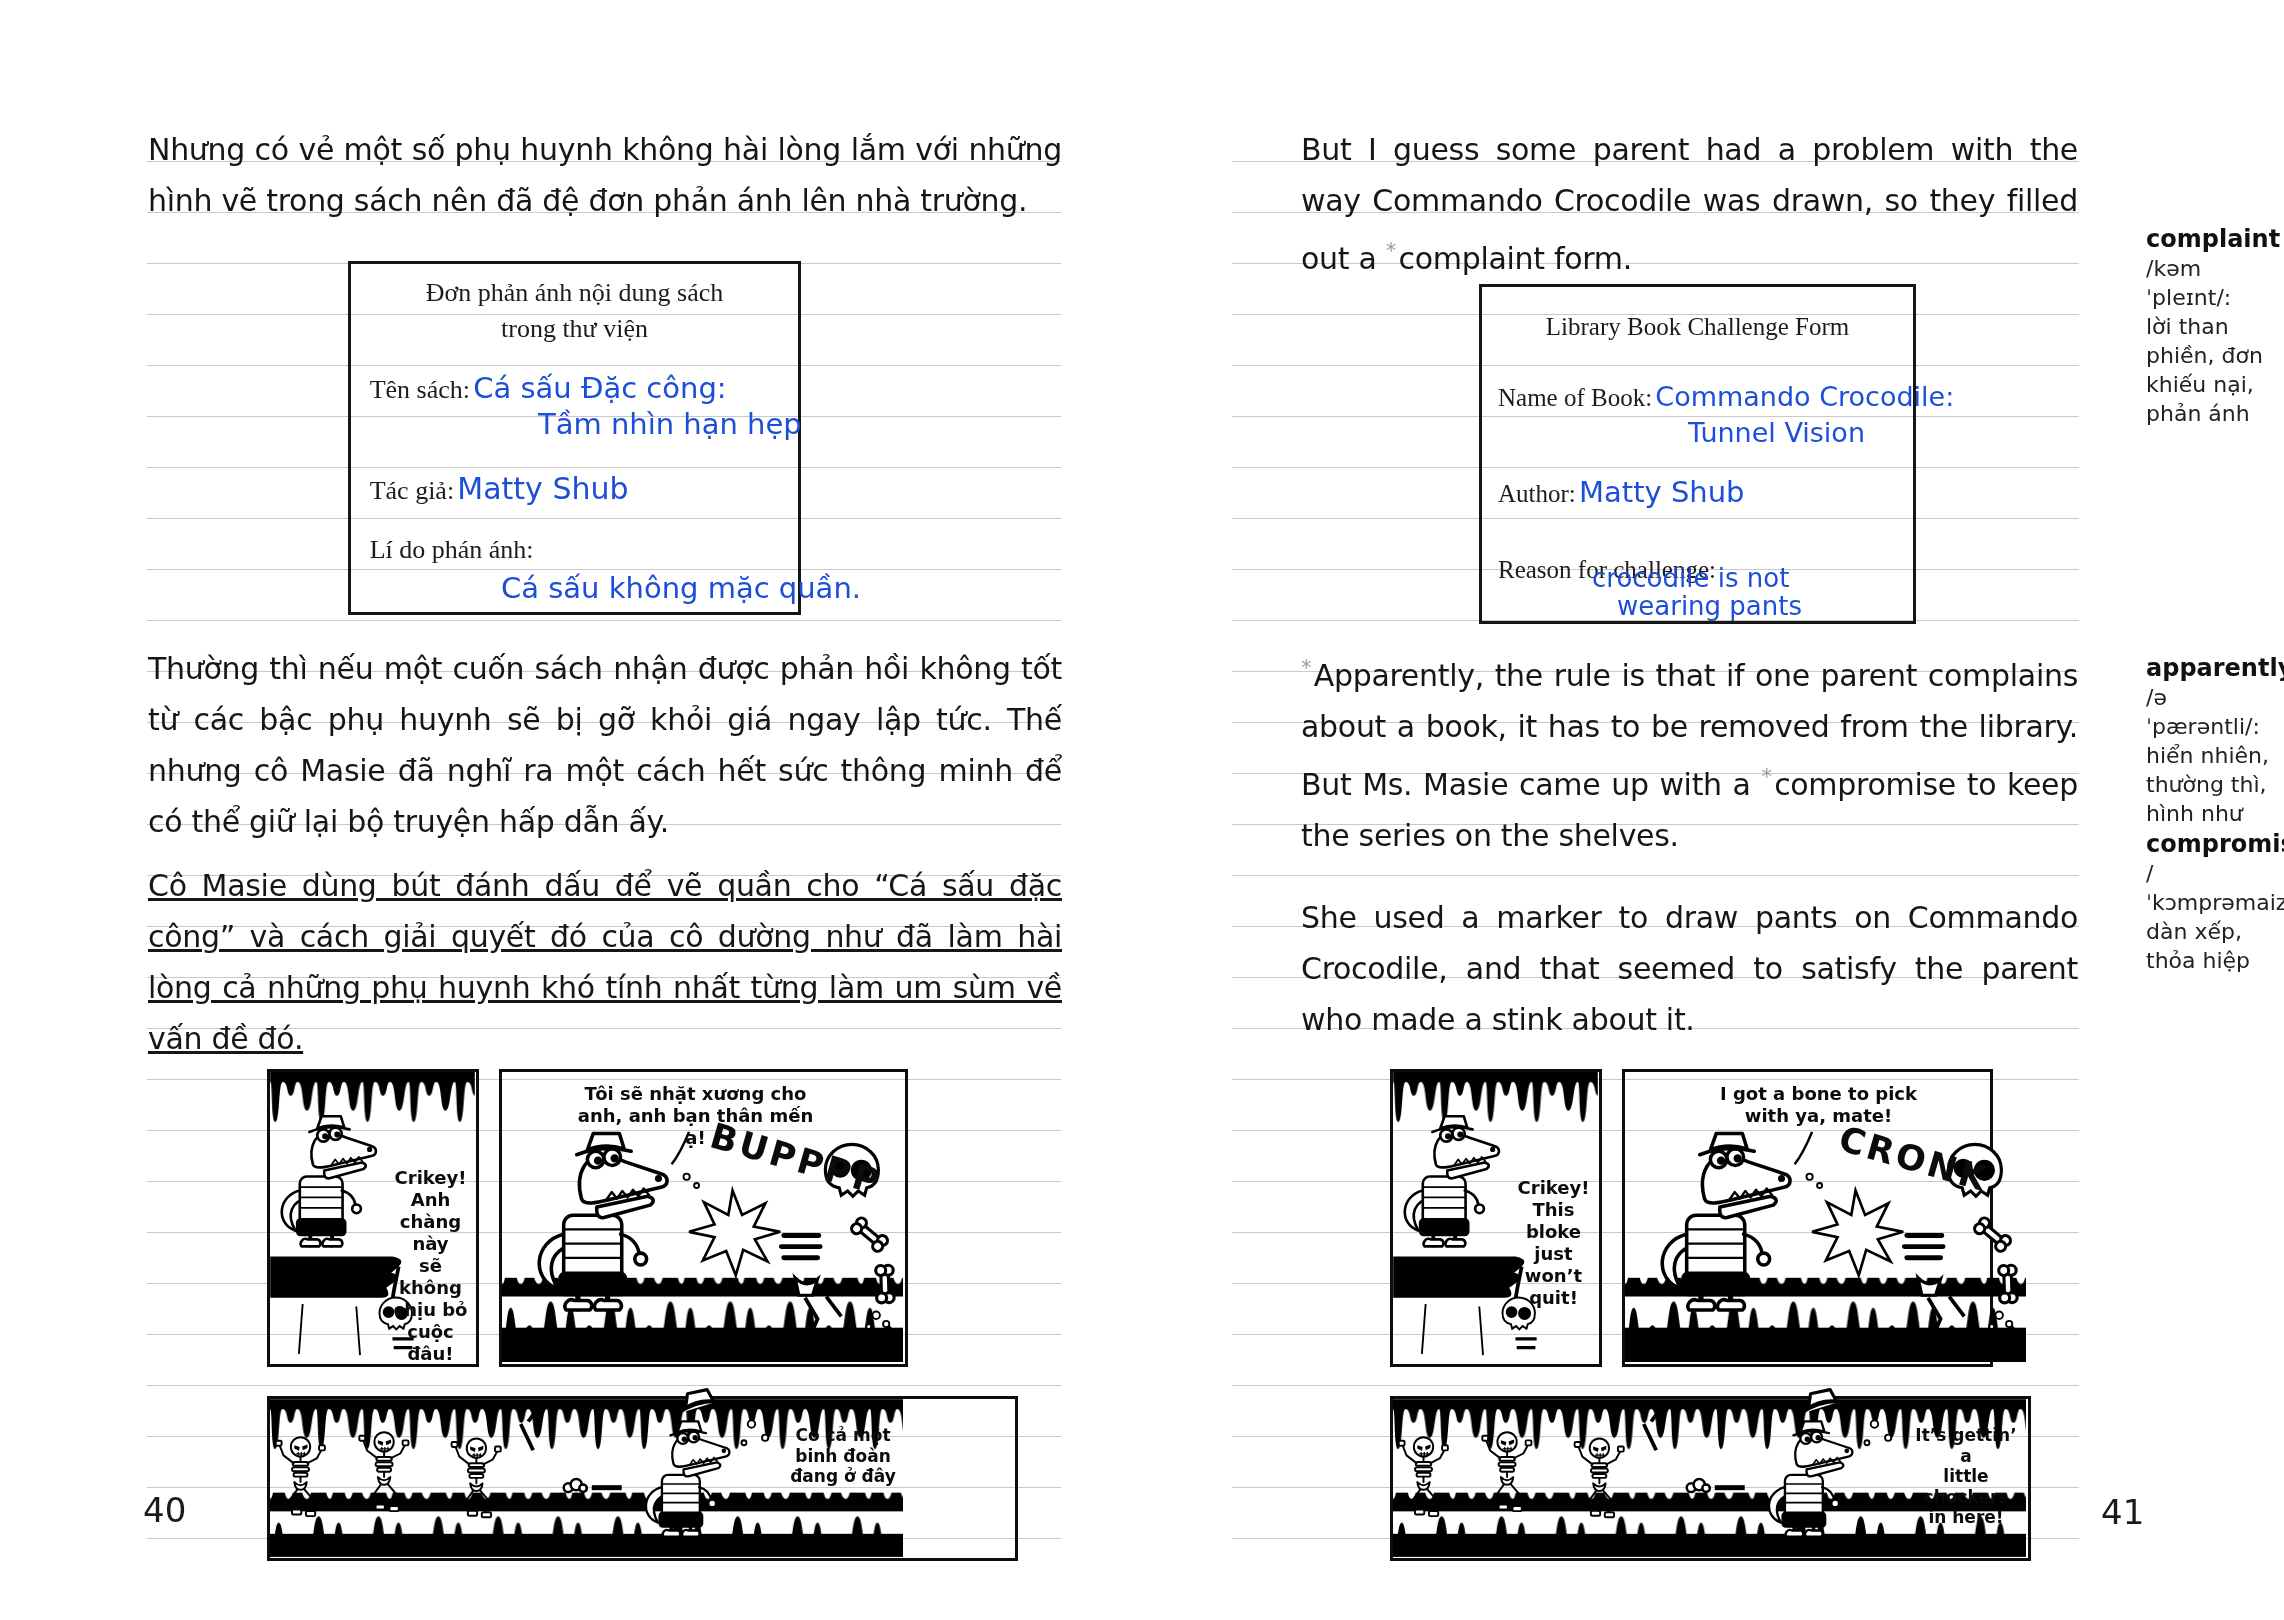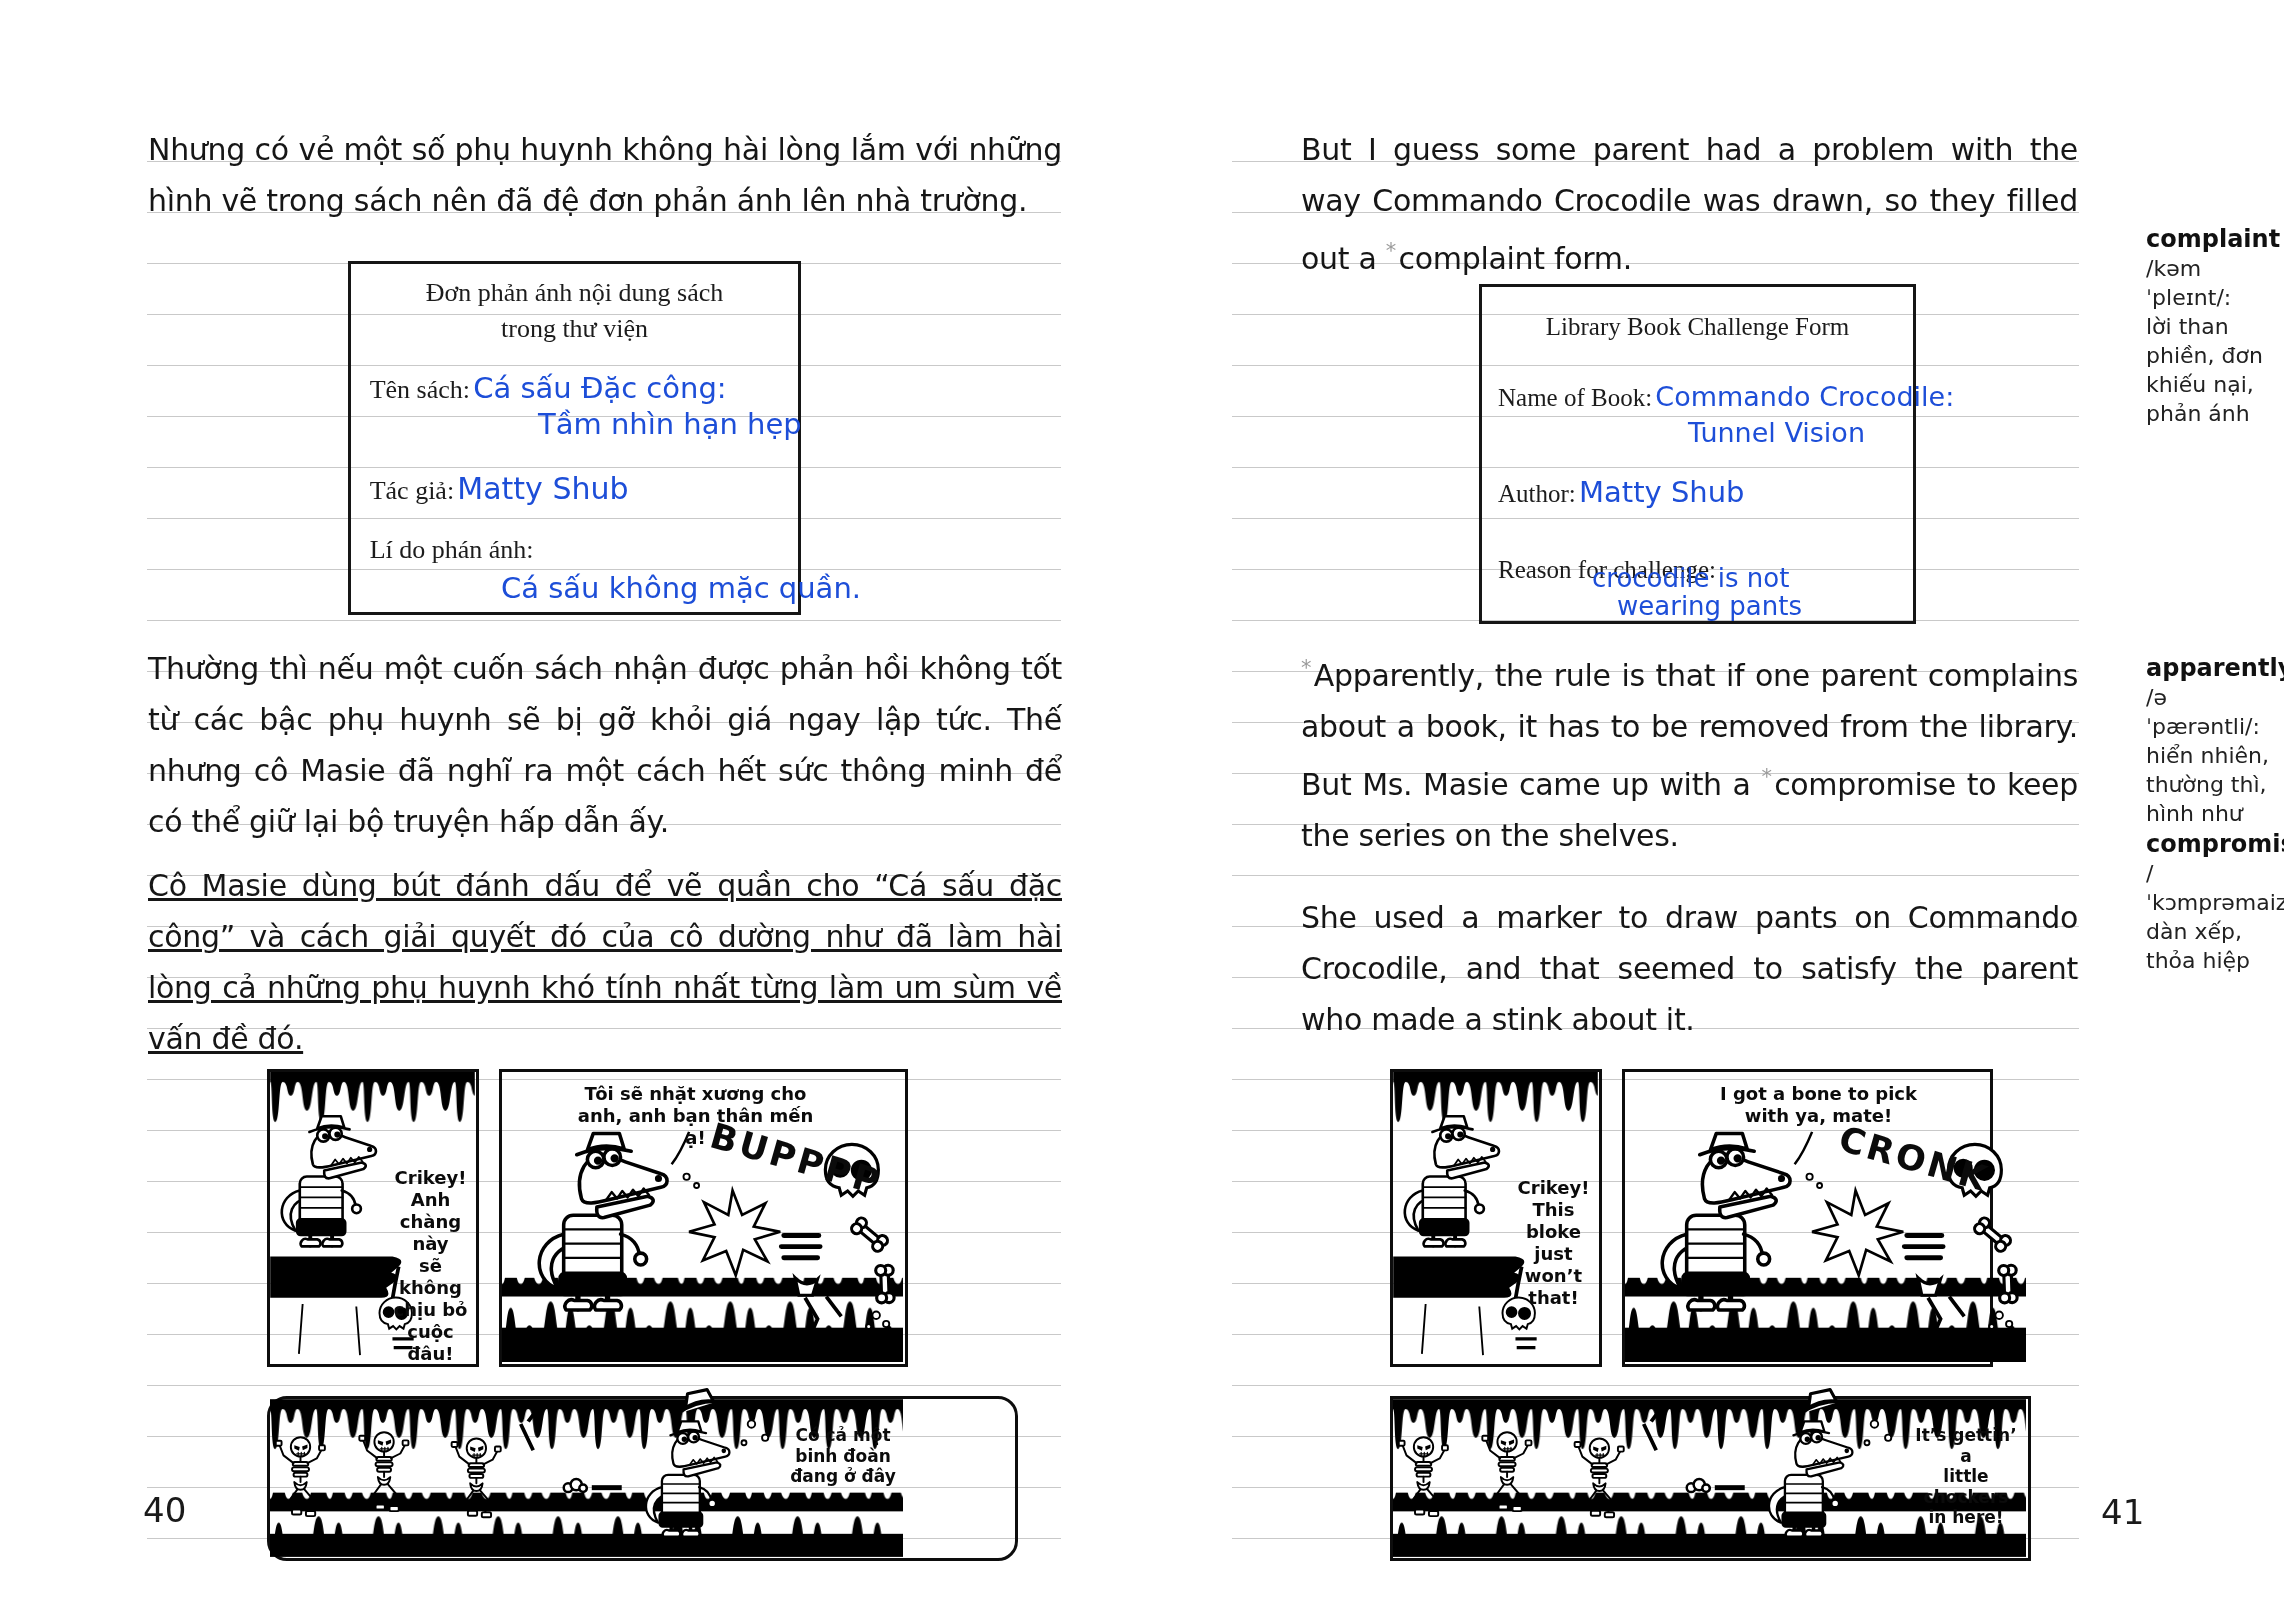--- a/index.html
+++ b/index.html
@@ -183,21 +183,21 @@
       <circle cx="296" cy="168" r="5" fill="#fff" stroke="#000" stroke-width="3"></circle>
       <circle cx="312" cy="182" r="4" fill="#fff" stroke="#000" stroke-width="3"></circle>
     </svg>
     <div class="speech" style="left:75px; top:11.2px; width:237px;">
       <span>Tôi sẽ nhặt xương cho</span>
       <span>anh, anh bạn thân mến ạ!</span>
     </div>
     <div class="sfx" style="left:206px; top:67px;">BUPPPP</div>
   </div>
 
-  <div class="panel" style="left:267px; top:1396px; width:751px; height:165px;border-radius:20px;">
+  <div class="panel" style="left:267px; top:1396px; width:751px; height:165px;">
     <svg width="633" height="158" viewBox="0 0 1015 253">
       <rect x="0" y="0" width="1015" height="84" fill="url(#drip)"></rect>
       <rect x="0" y="150" width="1015" height="80" fill="url(#spike)"></rect>
       <rect x="0" y="216" width="1015" height="37" fill="#000"></rect>
       <use href="#skel" transform="translate(8,58) scale(0.62)"></use>
       <use href="#skel" transform="translate(142,50) scale(0.62)"></use>
       <use href="#skel" transform="translate(290,60) scale(0.62)"></use>
       <path d="M402,40 l20,42 M414,36 q14,-22 30,-24" stroke="#000" stroke-width="6" fill="none"></path>
       <use href="#puff" transform="translate(470,130)"></use>
       <path d="M516,142 h48" stroke="#000" stroke-width="8"></path>
@@ -248,21 +248,21 @@
       <path d="M0,296 H196 q22,4 10,16 l-12,10 q16,4 6,14 l-14,10 q10,16 -8,16 H0 Z" fill="#000"></path>
       <path d="M52,372 l-6,80 M138,376 l6,78" stroke="#000" stroke-width="3" fill="none"></path>
       <use href="#croc" transform="translate(4,78) scale(0.70)"></use>
       <path d="M206,312 q-6,28 -10,52" stroke="#000" stroke-width="6" fill="none"></path>
       <use href="#skullBig" transform="translate(170,358) scale(0.52)"></use>
       <path d="M196,428 h34 M198,442 h30" stroke="#000" stroke-width="5"></path>
     </svg>
     <div class="speech" style="left:116px; top:105px; width:89px;">
       <span>Crikey! This</span>
       <span>bloke just</span>
-      <span>won’t that!</span>
+      <span>won’t quit!</span>
     </div>
   </div>
 
   <div class="panel" style="left:1622px; top:1069px; width:371px; height:298px;">
     <svg width="401" height="290" viewBox="0 0 643 465">
       <rect x="0" y="330" width="643" height="90" fill="url(#spike)"></rect>
       <rect x="0" y="410" width="643" height="55" fill="#000"></rect>
       <path d="M300,96 q-14,34 -28,52" stroke="#000" stroke-width="4" fill="none"></path>
       <use href="#croc" transform="translate(40,108) scale(0.95)"></use>
       <use href="#burst" transform="translate(300,190) scale(0.85)"></use>

